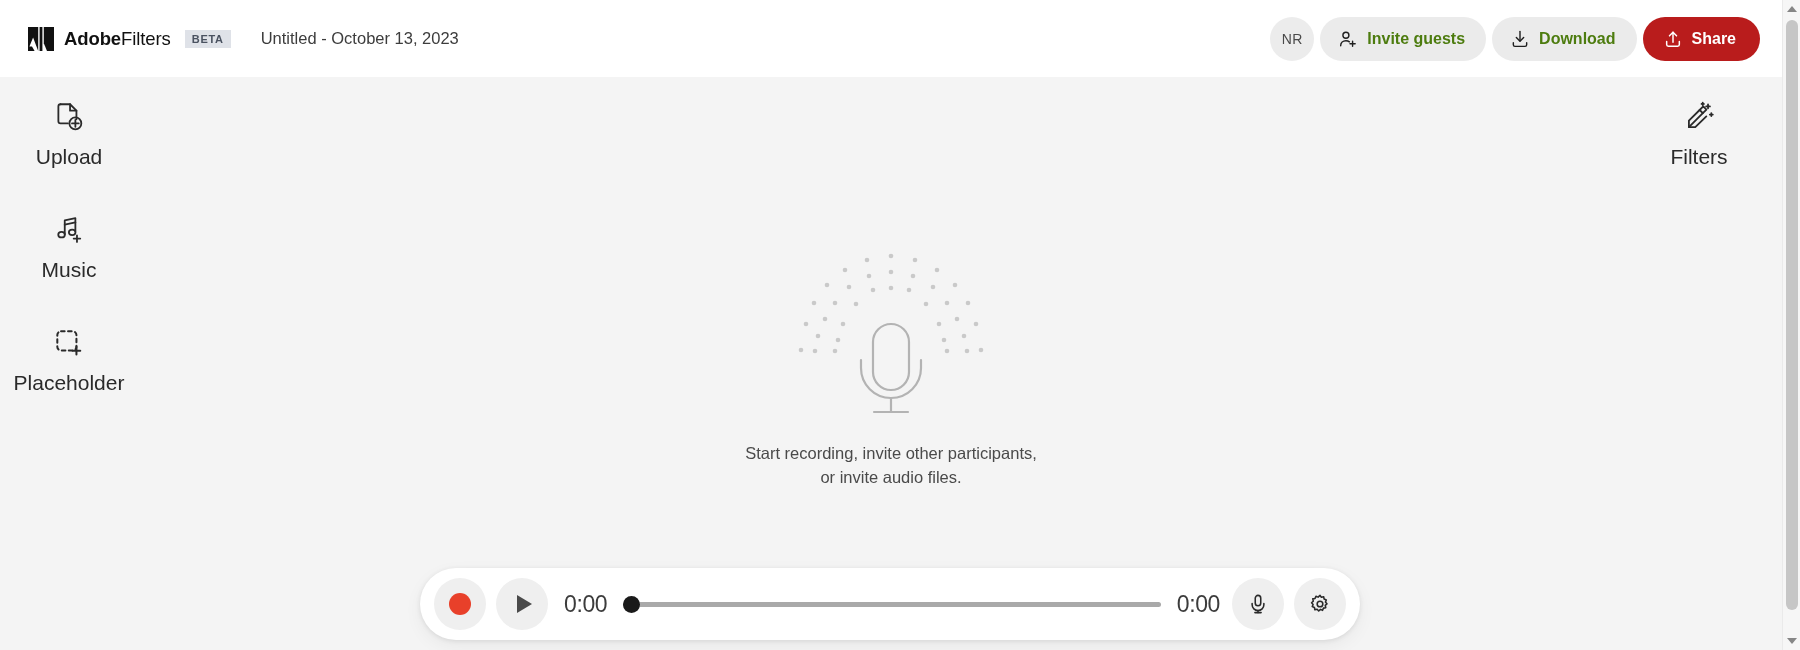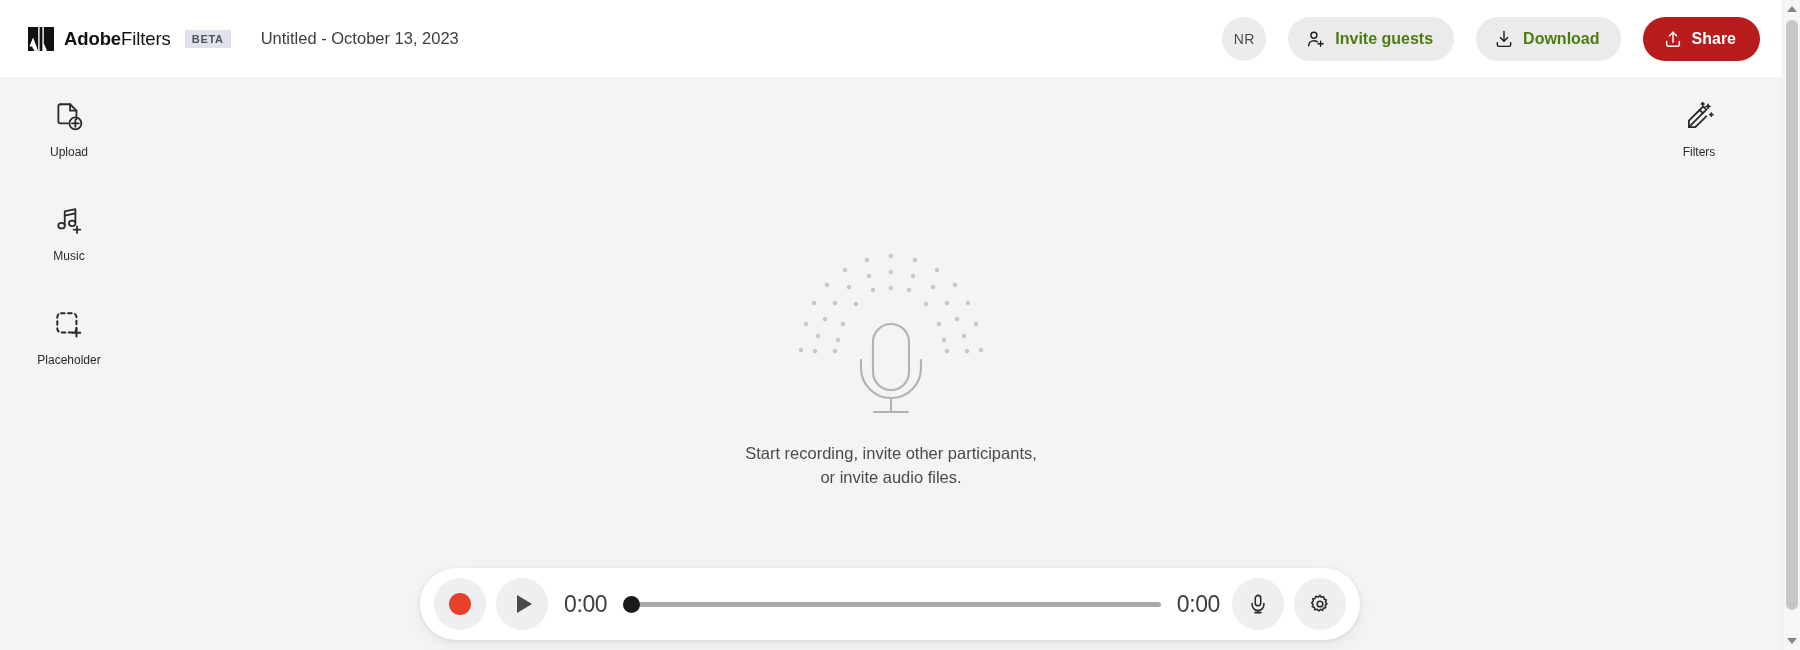--- a/index.html
+++ b/index.html
@@ -71,21 +71,21 @@
     margin-left: 30px;
     font-size: 16.5px;
     color: #3d3d3d;
     white-space: nowrap;
   }
 
   .header-right {
     margin-left: auto;
     display: flex;
     align-items: center;
-    gap: 22px;
+    gap: 6px;
   }
 
   .avatar {
     width: 44px; height: 44px;
     border-radius: 50%;
     background: #ececec;
     display: flex;
     align-items: center;
     justify-content: center;
     font-size: 14px;
@@ -139,21 +139,21 @@
     gap: 12px;
     cursor: pointer;
     background: none;
     border: none;
     font-family: inherit;
   }
 
   .tool-icon { width: 34px; height: 34px; display: block; }
 
   .tool-label {
-    font-size: 12px;
+    font-size: 21px;
     color: #2a2a2a;
     line-height: 1;
     white-space: nowrap;
   }
 
   
   .right-rail {
     position: absolute;
     right: 46px;
     top: 100px;

